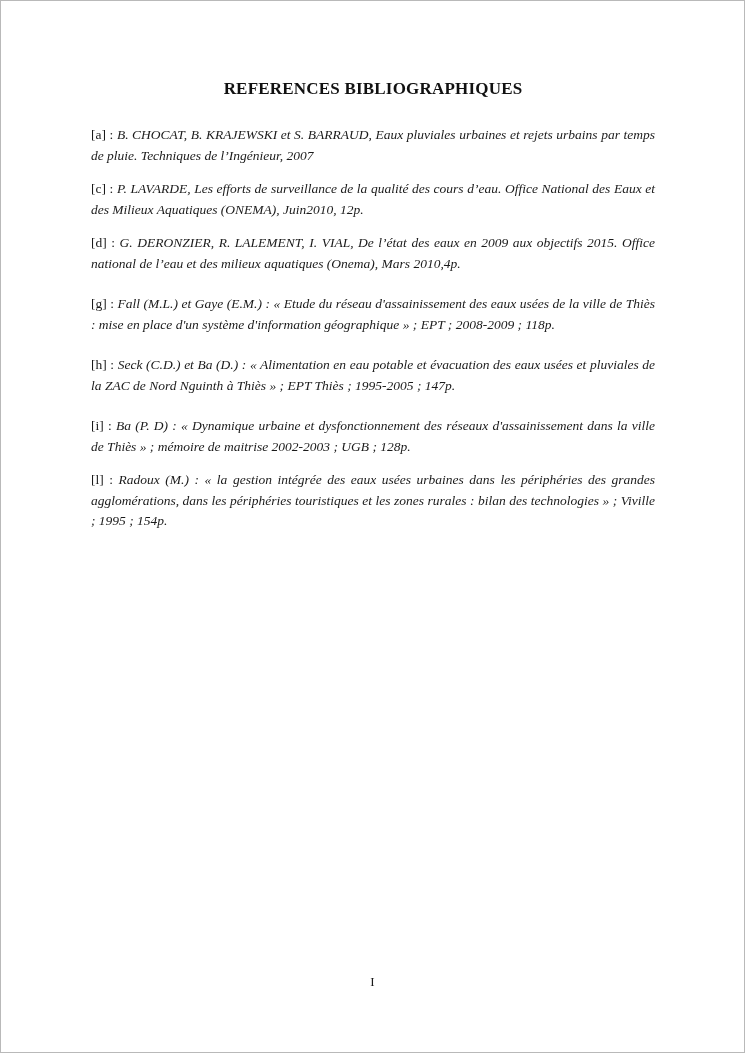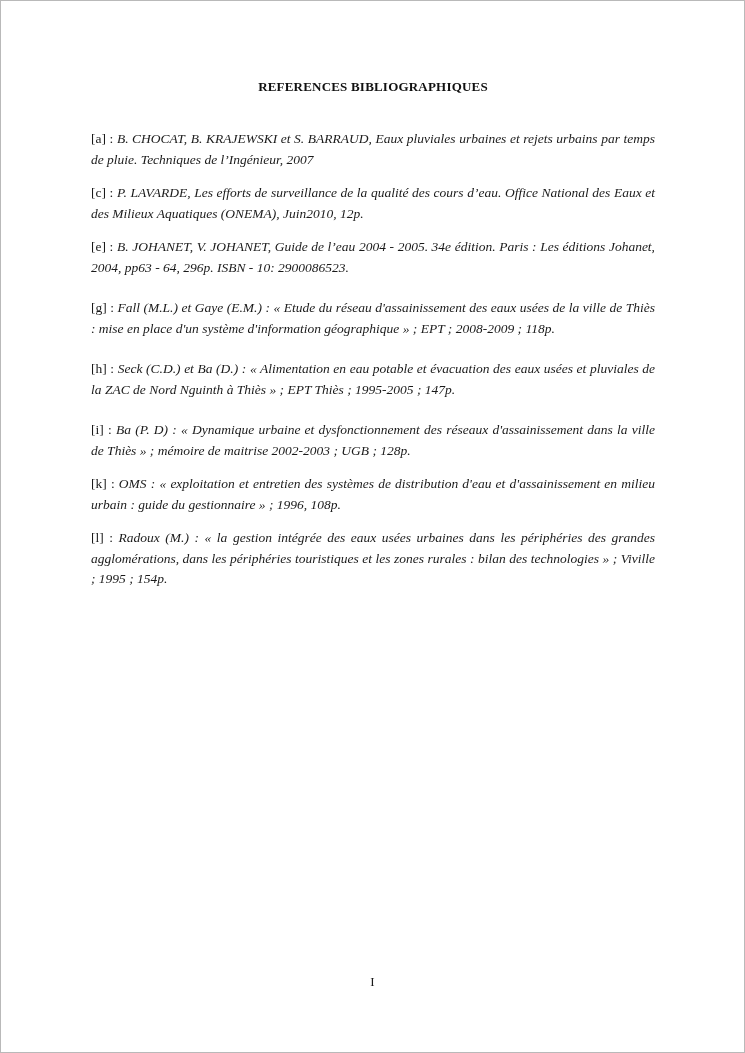--- a/index.html
+++ b/index.html
@@ -12,25 +12,25 @@
     width: 745px;
     height: 1053px;
     margin: 0 auto;
     background: #ffffff;
     border: 1px solid #b9b9b9;
     padding: 78px 89px 0 90px;
     color: #1a1a1a;
   }
   .title {
     text-align: center;
-    font-size: 13px;
+    font-size: 17px;
     font-weight: bold;
     font-style: normal;
     letter-spacing: 0.2px;
-    margin-bottom: 34px;
+    margin-bottom: 26px;
     color: #111;
   }
   .entry {
     text-align: justify;
     font-size: 13.5px;
     line-height: 20.5px;
     margin-bottom: 13px;
     color: #1a1a1a;
   }
   .entry.sp { margin-top: 20px; }
@@ -56,30 +56,29 @@
 
 <div class="page">
 
   <h1 class="title">REFERENCES BIBLIOGRAPHIQUES</h1>
 
   <p class="entry"><span class="label">[a] :</span> <span class="text">B. CHOCAT, B. KRAJEWSKI et S. BARRAUD, Eaux pluviales urbaines et rejets urbains par temps de pluie. Techniques de l’Ingénieur, 2007</span></p>
 
 
   <p class="entry"><span class="label">[c] :</span> <span class="text">P. LAVARDE, Les efforts de surveillance de la qualité des cours d’eau. Office National des Eaux et des Milieux Aquatiques (ONEMA), Juin2010, 12p.</span></p>
 
+  <p class="entry"><span class="label">[d] :</span> <span class="text">G. DERONZIER, R. LALEMENT, I. VIAL, De l’état des eaux en 2009 aux objectifs 2015. Office national de l’eau et des milieux aquatiques (Onema), Mars 2010,4p.</span></p>
 
-  <p class="entry"><span class="label">[e] :</span> <span class="text">B. JOHANET, V. JOHANET, Guide de l’eau 2004 - 2005. 34e édition. Paris : Les éditions Johanet, 2004, pp63 - 64, 296p. ISBN - 10: 2900086523.</span></p>
 
 
   <p class="entry sp"><span class="label">[g] :</span> <span class="text">Fall (M.L.) et Gaye (E.M.) : « Etude du réseau d'assainissement des eaux usées de la ville de Thiès : mise en place d'un système d'information géographique » ; EPT ; 2008-2009 ; 118p.</span></p>
 
   <p class="entry sp"><span class="label">[h] :</span> <span class="text">Seck (C.D.) et Ba (D.) : « Alimentation en eau potable et évacuation des eaux usées et pluviales de la ZAC de Nord Nguinth à Thiès » ; EPT Thiès ; 1995-2005 ; 147p.</span></p>
 
   <p class="entry sp"><span class="label">[i] :</span> <span class="text">Ba (P. D) : « Dynamique urbaine et dysfonctionnement des réseaux d'assainissement dans la ville de Thiès » ; mémoire de maitrise 2002-2003 ; UGB ; 128p.</span></p>
 
 
-  <p class="entry"><span class="label">[k] :</span> <span class="text">OMS : « exploitation et entretien des systèmes de distribution d'eau et d'assainissement en milieu urbain : guide du gestionnaire » ; 1996, 108p.</span></p>
 
   <p class="entry"><span class="label">[l] :</span> <span class="text">Radoux (M.) : « la gestion intégrée des eaux usées urbaines dans les périphéries des grandes agglomérations, dans les périphéries touristiques et les zones rurales : bilan des technologies » ; Viville ; 1995 ; 154p.</span></p>
 
   <div class="page-number">I</div>
 
 </div>
 
 </body></html>

